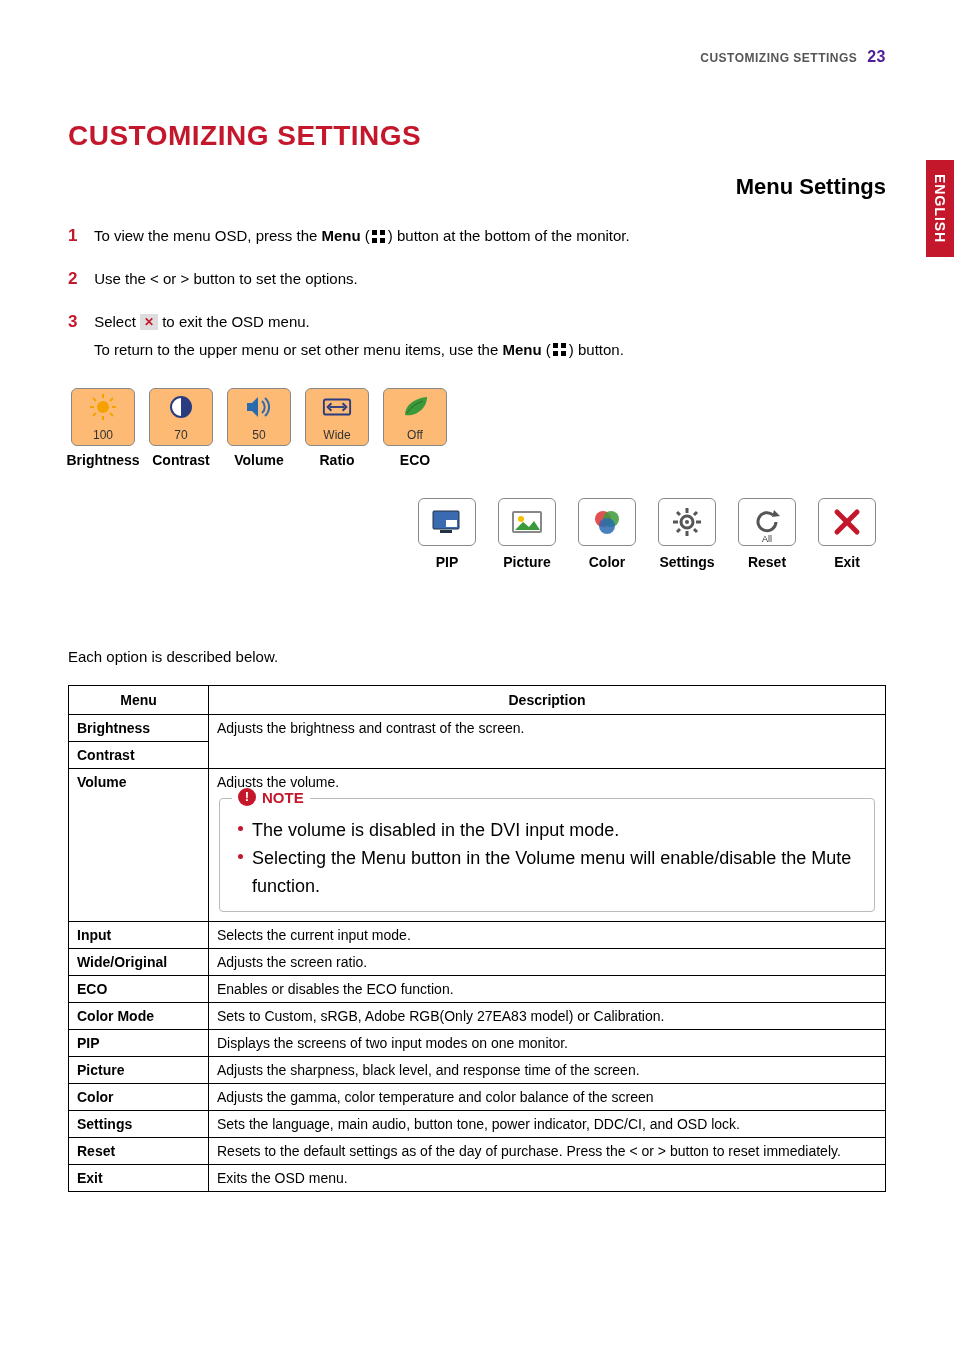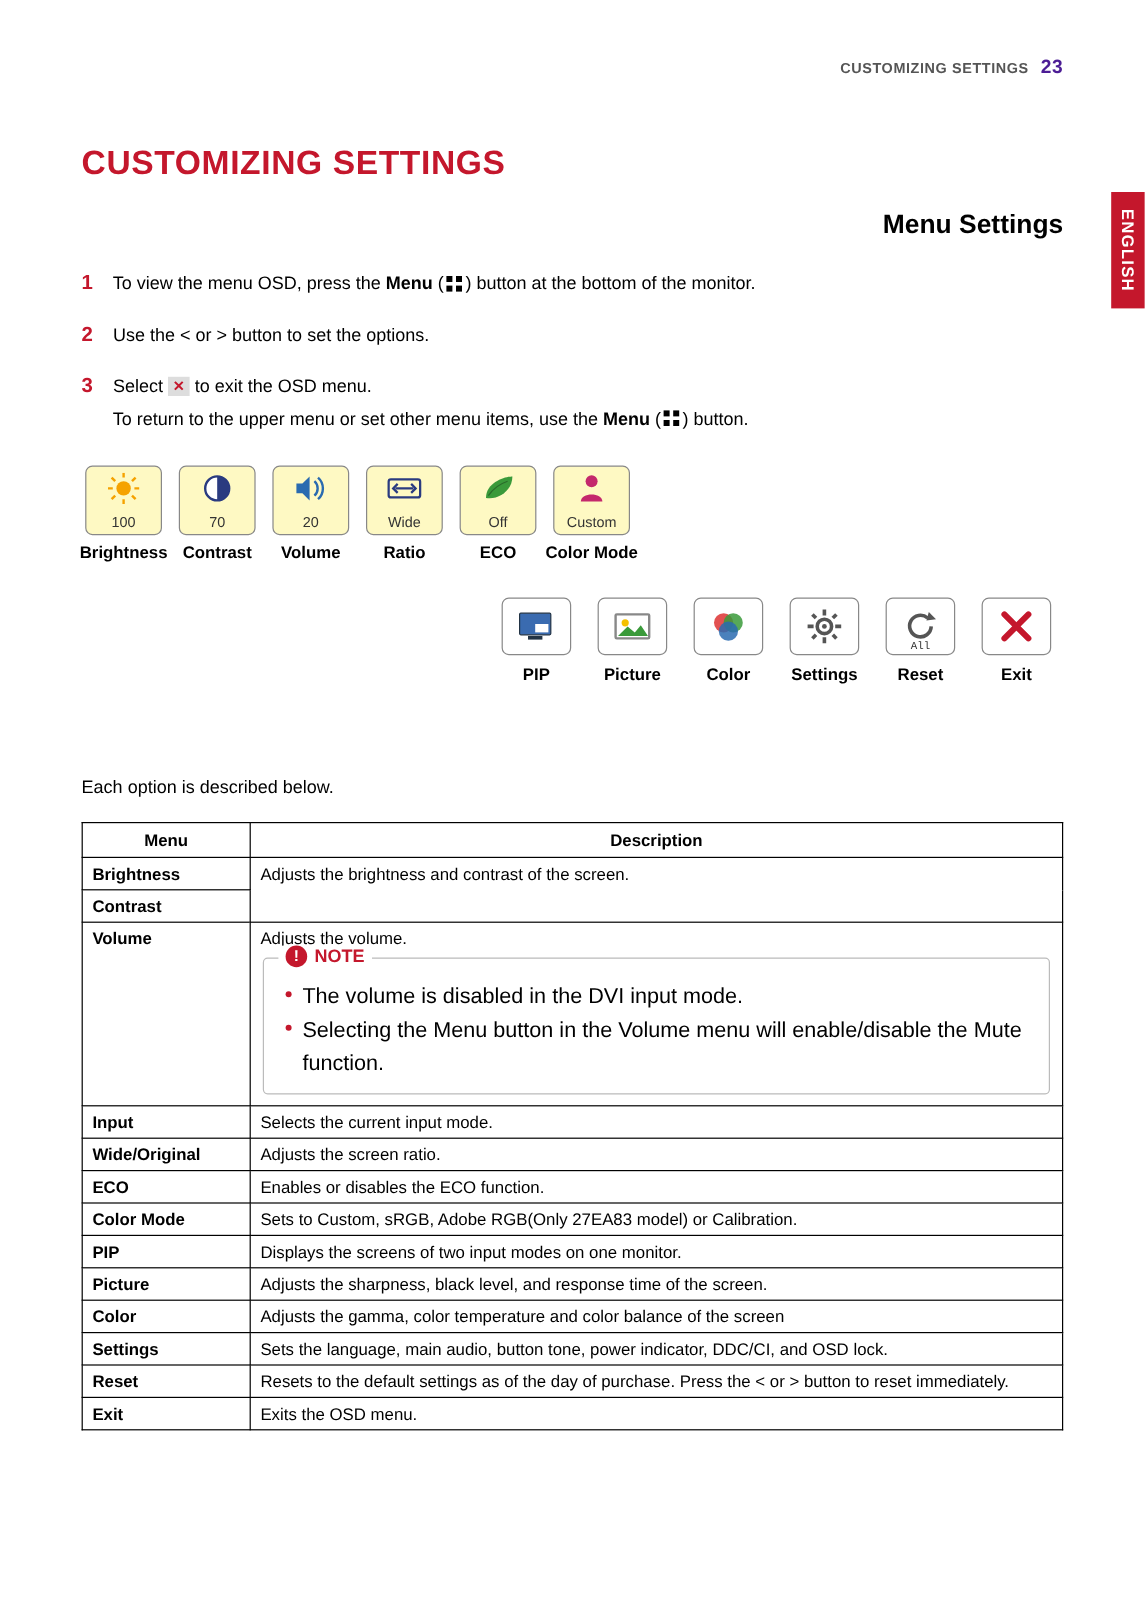--- a/index.html
+++ b/index.html
@@ -77,35 +77,35 @@
 
   
   .tile-rows { margin-top: 26px; }
   .row1 { display:flex; gap:8px; }
   .tile-wrap { display:flex; flex-direction:column; align-items:center; width:70px; }
   .tile {
     width:64px; height:58px;
     border:1px solid #888; border-radius:6px;
     display:flex; flex-direction:column; align-items:center; justify-content:space-between;
     padding:5px 2px 3px 2px;
-    background:#fef9c3;
+    background:#fdba74;
   }
   .tile .ic { width:30px; height:26px; display:flex; align-items:center; justify-content:center; }
   .tile .val { font-size:12px; color:#333; }
   .tile-label { font-size:14px; font-weight:bold; margin-top:6px; text-align:center; white-space:nowrap; }
 
   .row2 { display:flex; gap:14px; justify-content:flex-end; margin-top:30px; padding-right:6px; }
   .tile2-wrap { display:flex; flex-direction:column; align-items:center; width:66px; }
   .tile2 {
     width:58px; height:48px;
     border:1px solid #888; border-radius:6px;
     display:flex; align-items:center; justify-content:center;
     position:relative;
   }
-  .tile2 .sublabel { position:absolute; bottom:1px; font-size:9px; color:#333;font-family:Liberation Mono, monospace; }
+  .tile2 .sublabel { position:absolute; bottom:1px; font-size:9px; color:#333; }
   .tile2-label { font-size:14px; font-weight:bold; margin-top:8px; }
 
   .opts-intro { margin-top:78px; font-size:15px; }
 
   table.opts {
     width:100%;
     border-collapse: collapse;
     margin-top:20px;
     font-size:14px;
   }
@@ -217,21 +217,21 @@
     </div>
     <div class="tile-wrap">
       <div class="tile">
         <span class="ic">
           <svg width="28" height="24" viewBox="0 0 28 24">
               <path d="M2 8 h5 l6 -6 v20 l-6 -6 h-5 z" fill="#2a6bb0"></path>
               <path d="M17 6 a8 8 0 0 1 0 12" fill="none" stroke="#2a6bb0" stroke-width="2"></path>
               <path d="M20 3 a12 12 0 0 1 0 18" fill="none" stroke="#2a6bb0" stroke-width="2"></path>
             </svg>
         </span>
-        <span class="val">20</span>
+        <span class="val">50</span>
       </div>
       <span class="tile-label">Volume</span>
     </div>
     <div class="tile-wrap">
       <div class="tile">
         <span class="ic">
           <svg width="32" height="22" viewBox="0 0 32 22">
               <rect x="2" y="3" width="28" height="16" rx="2" fill="none" stroke="#2a3b80" stroke-width="2"></rect>
               <line x1="8" y1="11" x2="24" y2="11" stroke="#2a3b80" stroke-width="2"></line>
               <polyline points="10,7 6,11 10,15" fill="none" stroke="#2a3b80" stroke-width="2"></polyline>
@@ -246,32 +246,20 @@
       <div class="tile">
         <span class="ic">
           <svg width="28" height="24" viewBox="0 0 28 24">
               <path d="M4 20 C4 6 22 2 26 2 C26 14 14 22 4 20 Z" fill="#3a9a3a"></path>
               <path d="M6 18 C10 12 16 8 22 6" fill="none" stroke="#2a6b2a" stroke-width="1"></path>
             </svg>
         </span>
         <span class="val">Off</span>
       </div>
       <span class="tile-label">ECO</span>
-    </div>
-    <div class="tile-wrap">
-      <div class="tile">
-        <span class="ic">
-          <svg width="24" height="26" viewBox="0 0 24 26">
-              <circle cx="12" cy="7" r="5" fill="#c4296c"></circle>
-              <path d="M3 24 C3 16 21 16 21 24 Z" fill="#c4296c"></path>
-            </svg>
-        </span>
-        <span class="val">Custom</span>
-      </div>
-      <span class="tile-label">Color Mode</span>
     </div>
   </div>
 
   <div class="row2">
     <div class="tile2-wrap">
       <div class="tile2">
         <span>
           <svg width="34" height="28" viewBox="0 0 34 28">
               <rect x="3" y="3" width="26" height="18" rx="1" fill="#3a6bb0" stroke="#234" stroke-width="1"></rect>
               <rect x="16" y="12" width="11" height="7" fill="#fff"></rect>

